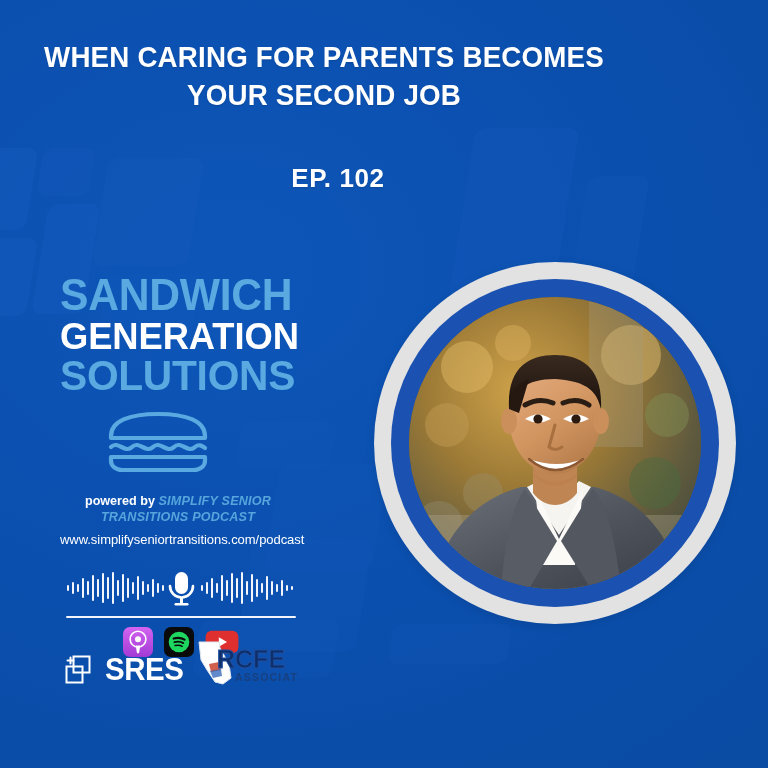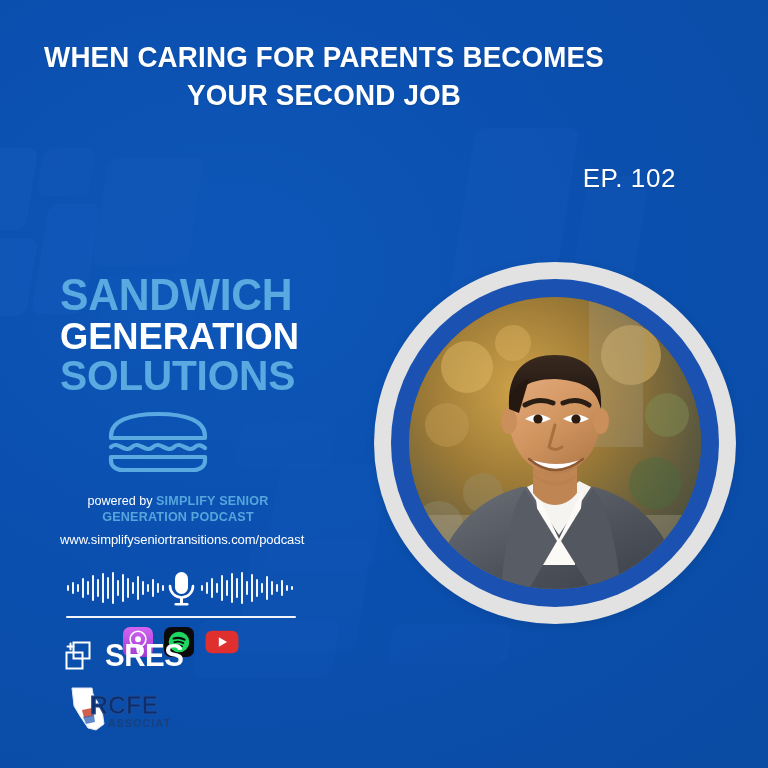--- a/index.html
+++ b/index.html
@@ -28,62 +28,62 @@
     padding:0 26px;box-sizing:border-box;
   }
   .title{
     color:#ffffff;font-weight:bold;font-size:29.5px;line-height:1.28;
     letter-spacing:.2px;margin:0;
     font-family:"Liberation Sans","DejaVu Sans",sans-serif;
     transform:scaleX(.94);transform-origin:center;
     text-shadow:0 1px 2px rgba(0,0,0,.14);
   }
   .ep{
-    position:absolute;left:0;top:163px;width:676px;text-align:right;
-    color:#ffffff;font-weight:normal;font-size:26px;letter-spacing:.6px;
+    position:absolute;left:0;top:163px;width:676px;text-align:center;
+    color:#ffffff;font-weight:bold;font-size:26px;letter-spacing:.6px;
     text-shadow:0 1px 2px rgba(0,0,0,.14);
   }
 
   
   .brand{position:absolute;left:60px;top:274px;width:250px;}
   .brandline{
     font-weight:bold;line-height:.96;letter-spacing:-.3px;
     font-size:44px;margin:0 0 2px 0;
     transform:scaleX(.97);transform-origin:left center;
   }
   .bl1{color:#5aa9e0;}
   .bl2{color:#ffffff;font-size:37.5px;letter-spacing:-.1px;}
   .bl3{color:#5aa9e0;font-size:42px;}
 
   .burger{margin:14px 0 0 46px;}
 
   .powered{
     margin-top:16px;width:236px;text-align:center;
     font-size:12.6px;font-weight:bold;line-height:1.28;
   }
-  .powered .pb{color:#ffffff;font-weight:normal;}
-  .powered .ss{color:#56a5dd;letter-spacing:.2px;}
+  .powered .pb{color:#ffffff;font-weight:bold;}
+  .powered .ss{color:#56a5dd;letter-spacing:.2px;font-style:italic;}
   .url{
     margin-top:7px;width:240px;text-align:center;
     color:#ffffff;font-size:13px;letter-spacing:-.05px;
   }
 
   
   .wave-row{margin-top:23px;width:242px;}
   .rule{
     width:230px;height:2px;background:#ffffff;margin:6px 0 0 6px;opacity:.95;border-radius:2px;
   }
   .socials{
     margin-top:9px;width:242px;display:flex;justify-content:center;align-items:center;gap:11px;
   }
   .sico{width:30px;height:30px;display:block;}
 
   
   .badges{
-    position:absolute;left:62px;top:638px;display:flex;align-items:flex-start;gap:10px;flex-direction:column;
+    position:absolute;left:62px;top:638px;display:flex;align-items:flex-end;gap:2px;
   }
   .sres{display:flex;align-items:center;gap:9px;}
   .sres-txt{
     color:#ffffff;font-weight:bold;font-size:31px;letter-spacing:-.5px;
     transform:scaleX(.95);transform-origin:left center;
   }
 
   
   .portrait{
     position:absolute;left:374px;top:262px;width:362px;height:362px;border-radius:50%;
@@ -140,21 +140,21 @@
       <svg width="104" height="62" viewBox="0 0 104 62" fill="none">
         <path d="M5 25 C5 10 23 3 52 3 C81 3 99 10 99 25 L99 27 L5 27 Z" stroke="#5aa9e0" stroke-width="4.2" stroke-linejoin="round" fill="none"></path>
         <path d="M5 36 C12 29 19 43 26 36 C33 29 40 43 47 36 C54 29 61 43 68 36 C75 29 82 43 89 36 C93 32.5 96 35 99 37" stroke="#5aa9e0" stroke-width="4.2" stroke-linecap="round" fill="none"></path>
         <path d="M5 46 L99 46 L99 50 C99 55 94 59 88 59 L16 59 C10 59 5 55 5 50 Z" stroke="#5aa9e0" stroke-width="4.2" stroke-linejoin="round" fill="none"></path>
       </svg>
     </div>
 
     <div class="powered">
       <span class="pb">powered by</span>
       <span class="ss">SIMPLIFY SENIOR</span><br>
-      <span class="ss">GENERATION PODCAST</span>
+      <span class="ss">TRANSITIONS PODCAST</span>
     </div>
 
     <div class="url">www.simplifyseniortransitions.com/podcast</div>
 
     <div class="wave-row">
       <svg width="242" height="36" viewBox="0 0 242 36">
         <g stroke="#ffffff" stroke-width="2" stroke-linecap="round" opacity=".95">
           <line x1="8" y1="16" x2="8" y2="20"></line>
           <line x1="13" y1="13" x2="13" y2="23"></line>
           <line x1="18" y1="15" x2="18" y2="21"></line>

